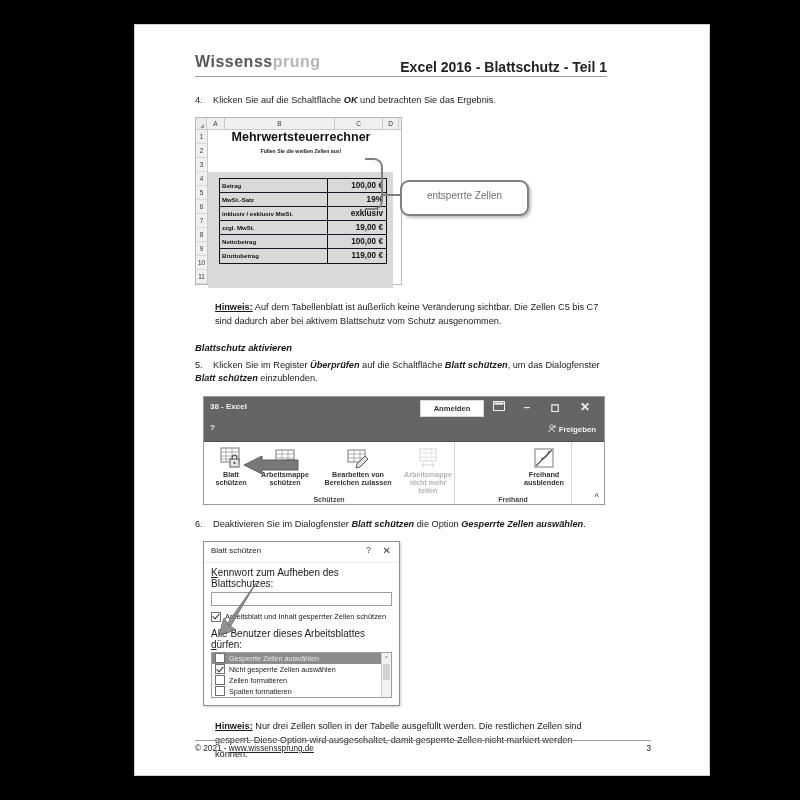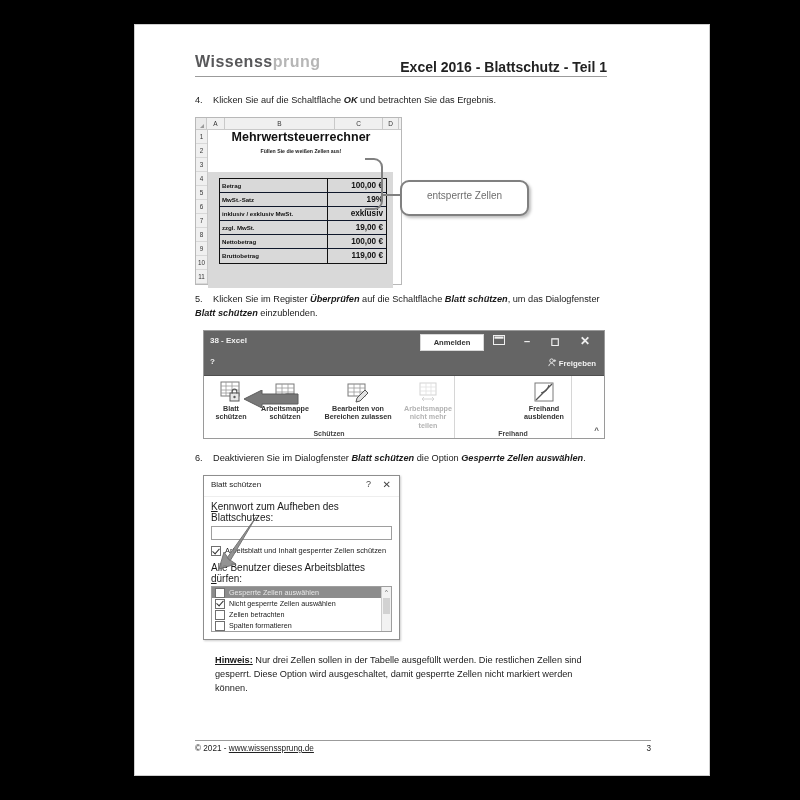--- a/index.html
+++ b/index.html
@@ -203,21 +203,25 @@
         </div>
       </div>
 
       <div class="brace"></div>
       <div class="conn"></div>
       <div class="callout">
         <span>entsperrte Zellen</span>
       </div>
     </div>
 
-
+    <div class="para" style="margin-top:14px;margin-left:20px;">
+      <b class="u">Hinweis:</b><span> Auf dem Tabellenblatt ist äußerlich keine Veränderung sichtbar. Die Zellen C5 bis C7 sind dadurch aber bei aktivem Blattschutz vom Schutz ausgenommen.</span>
+    </div>
+
+    <div class="secttitle" style="margin-top:13px;">Blattschutz aktivieren</div>
 
     <div class="step" style="margin-top:6px;">
       <span class="num">5.</span>
       <span class="body"><span>Klicken Sie im Register </span><b class="bi">Überprüfen</b><span> auf die Schaltfläche </span><b class="bi">Blatt schützen</b><span>, um das Dialogfenster </span><b class="bi">Blatt schützen</b><span> einzublenden.</span></span>
     </div>
 
     <div class="rb" style="margin-top:10px;margin-left:8px;">
 
       <div class="rb-title">
         <div class="t">38 - Excel</div>
@@ -363,21 +367,21 @@
           <div class="lbrow sel">
             <div class="cbox"></div>
             <div class="lbtxt">Gesperrte Zellen auswählen</div>
           </div>
           <div class="lbrow">
             <div class="cbox on"></div>
             <div class="lbtxt">Nicht gesperrte Zellen auswählen</div>
           </div>
           <div class="lbrow">
             <div class="cbox"></div>
-            <div class="lbtxt">Zellen betrachten</div>
+            <div class="lbtxt">Zellen formatieren</div>
           </div>
           <div class="lbrow">
             <div class="cbox"></div>
             <div class="lbtxt">Spalten formatieren</div>
           </div>
           <div class="lb-scroll">
             <div class="up">^</div>
             <div class="lb-thumb"></div>
           </div>
         </div>

